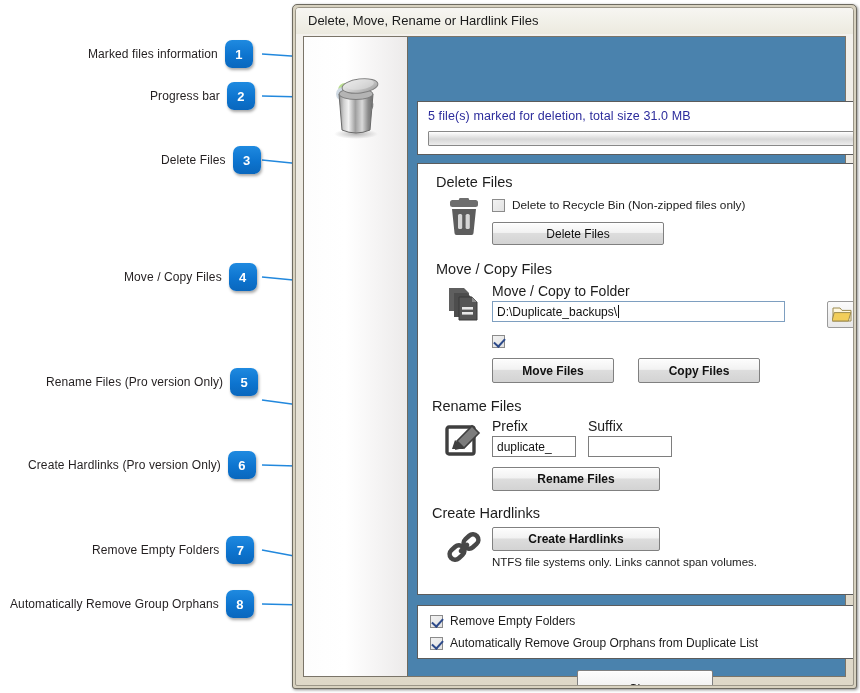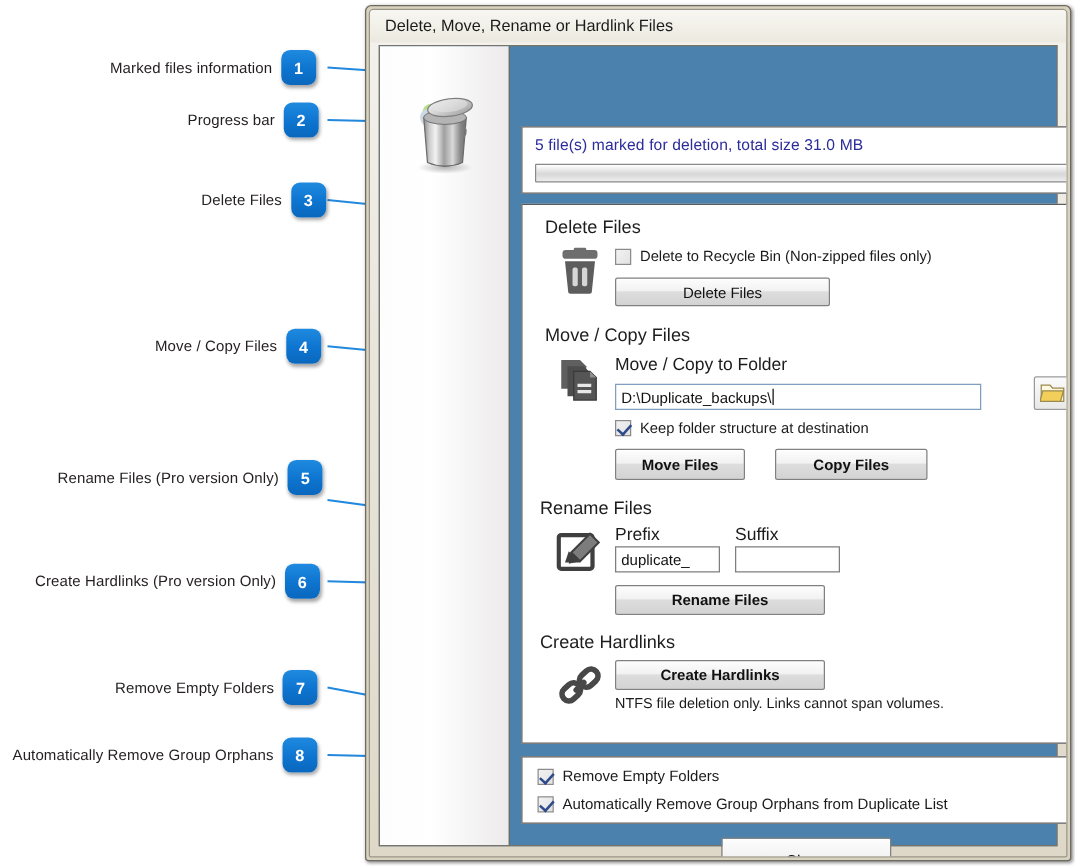--- a/index.html
+++ b/index.html
@@ -315,38 +315,37 @@
                   <path d="M2 3 h15 l5 5 v18 h-20 Z" fill="#5f5f5f"></path>
                   <path d="M7 8 h13 l5 5 v19 h-18 Z" fill="#4d4d4d"></path>
                   <path d="M12 12 h13 l5 5 v18 h-18 Z" fill="#555" stroke="#3a3a3a" stroke-width="1"></path>
                   <path d="M25 12 v5 h5 Z" fill="#8d8d8d"></path>
                   <rect x="15" y="22" width="11" height="2.6" fill="#e8e8e8"></rect>
                   <rect x="15" y="27" width="11" height="2.6" fill="#e8e8e8"></rect>
                 </svg>
               </div>
               <div class="sec-body">
                 <div class="fieldlabel" style="margin-top:2px;">Move / Copy to Folder</div>
-                <div style="display:flex;align-items:flex-end;gap:36px;">
+                <div style="display:flex;align-items:flex-start;gap:36px;">
                   <div class="txt" style="width:293px;">
                     <span>D:\Duplicate_backups\</span>
                       <span class="caret"></span>
                   </div>
                   <div class="browse-btn">
                     <svg width="20" height="17" viewBox="0 0 20 17">
                       <path d="M1 2 h7 l2 2.4 h9 v10.6 h-18 Z" fill="#fff8e0" stroke="#9b8a4e" stroke-width="1"></path>
                       <path d="M2.2 6.6 h16.6 l-2.4 8.4 h-16.4 Z" fill="#f2ce5a" stroke="#9b8a4e" stroke-width="1"></path>
                     </svg>
                   </div>
                 </div>
                 <div class="chk" style="margin-top:7px;">
                   <span class="chkbox checked"></span>
-                  <span>Keep folder structure at destination</span>
                 </div>
                 <div style="display:flex;gap:24px;margin-top:10px;">
-                  <div class="btn btn-bold" style="width:104px;height:25px;">Move Files</div>
+                  <div class="btn btn-bold" style="width:122px;height:25px;">Move Files</div>
                   <div class="btn btn-bold" style="width:122px;height:25px;">Copy Files</div>
                 </div>
               </div>
             </div>
 
             <div class="sec-title" style="margin-top:15px;margin-left:-4px;">Rename Files</div>
             <div class="sec-row">
               <div class="sec-icon">
                 <svg width="38" height="38" viewBox="0 0 38 38">
                   <rect x="2" y="5" width="27" height="27" rx="2" fill="none" stroke="#3f3f3f" stroke-width="3.4"></rect>
@@ -380,21 +379,21 @@
                 <svg width="38" height="38" viewBox="0 0 38 38">
                   <g stroke="#484848" stroke-width="4.6" fill="none" stroke-linecap="round">
                     <rect x="4" y="18" width="16" height="11" rx="5.5" transform="rotate(-42 12 23.5)"></rect>
                     <rect x="18" y="7" width="16" height="11" rx="5.5" transform="rotate(-42 26 12.5)"></rect>
                   </g>
                   <path d="M16 22 L22 16" stroke="#484848" stroke-width="4.6" stroke-linecap="round"></path>
                 </svg>
               </div>
               <div class="sec-body">
                 <div class="btn btn-bold" style="width:168px;height:24px;margin-top:2px;">Create Hardlinks</div>
-                <div class="note">NTFS file deletion only.  Links cannot span volumes.</div>
+                <div class="note">NTFS file systems only.  Links cannot span volumes.</div>
               </div>
             </div>
 
           </div>
 
           <div class="panel" id="panel-bottom">
             <div class="chk">
               <span class="chkbox checked"></span>
               <span>Remove Empty Folders</span>
             </div>

